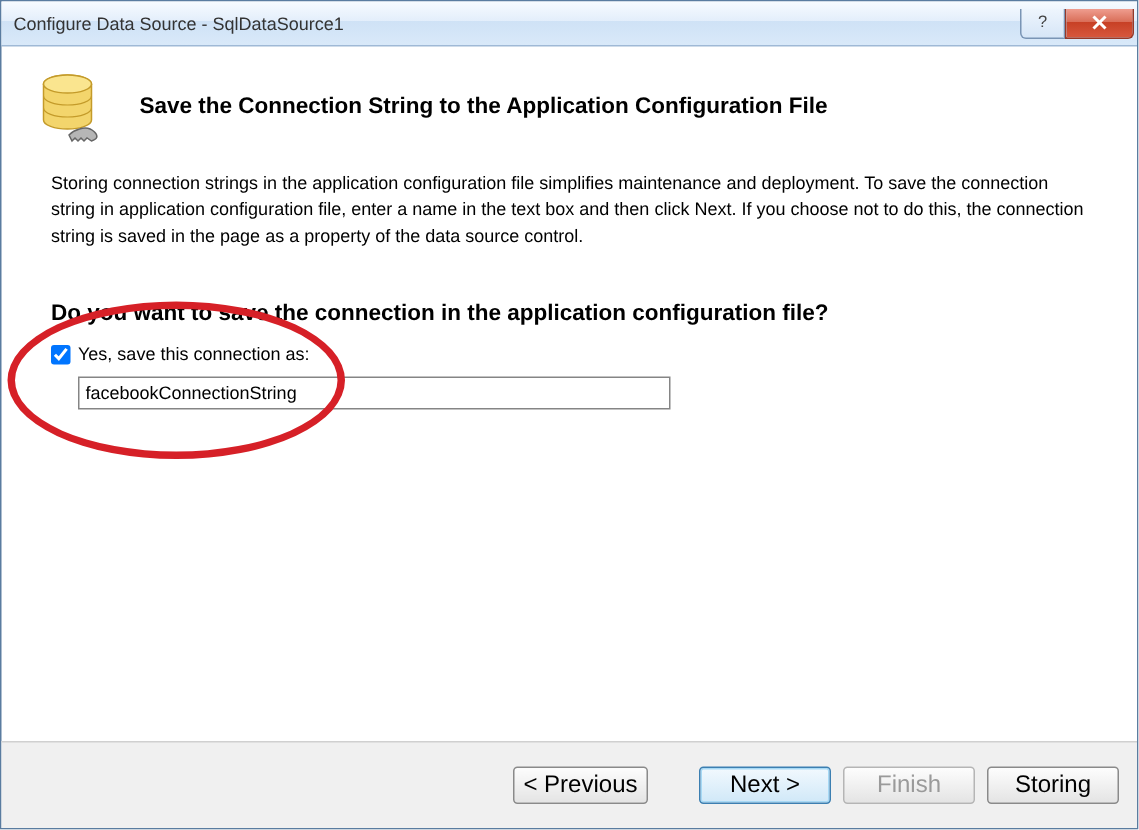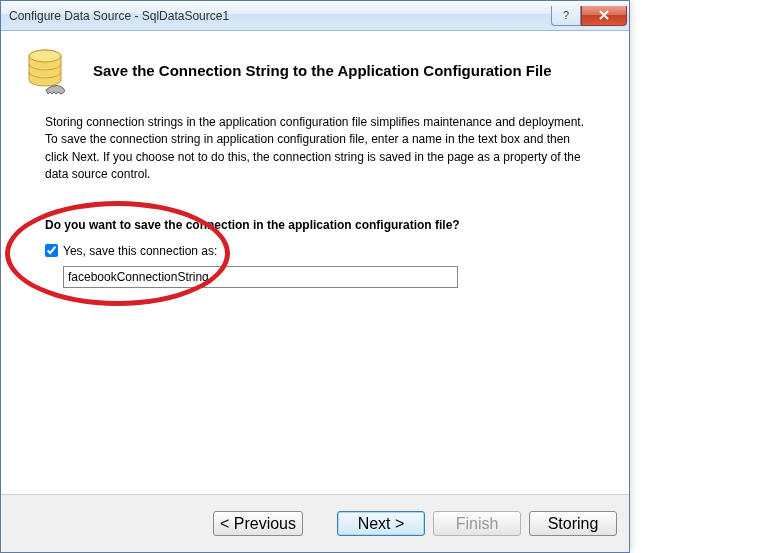--- a/index.html
+++ b/index.html
@@ -3,21 +3,21 @@
 <meta charset="utf-8">
 <style>
   * { box-sizing: border-box; }
   body {
     margin: 0;
     padding: 0;
     font-family: "Segoe UI", Tahoma, sans-serif;
     background: #fff;
   }
   .window {
-    width: 630px;
+    width: 759px;
     height: 553px;
     border: 1px solid #5a7ca0;
     background: #fff;
     display: flex;
     flex-direction: column;
     box-shadow: 0 0 8px rgba(0,0,0,0.2);
   }
   .titlebar {
     height: 30px;
     background: linear-gradient(to bottom, #f7fbff 0%, #e3eefb 45%, #cfe2f6 46%, #d9e9f9 100%);
@@ -71,31 +71,31 @@
     position: relative;
   }
   .header h1 {
     font-size: 15px;
     font-weight: bold;
     margin: 0;
     color: #000;
   }
   .content {
     flex: 1;
-    padding: 0 44px;
+    padding: 0 33px;
     position: relative;
   }
   .desc {
     font-size: 12px;
     color: #000;
     line-height: 1.45;
     margin-bottom: 34px;
   }
   .question {
-    font-size: 12px;
+    font-size: 15px;
     font-weight: bold;
     margin-bottom: 12px;
   }
   .check-row {
     display: flex;
     align-items: center;
     gap: 5px;
     margin-bottom: 8px;
     font-size: 12px;
   }

